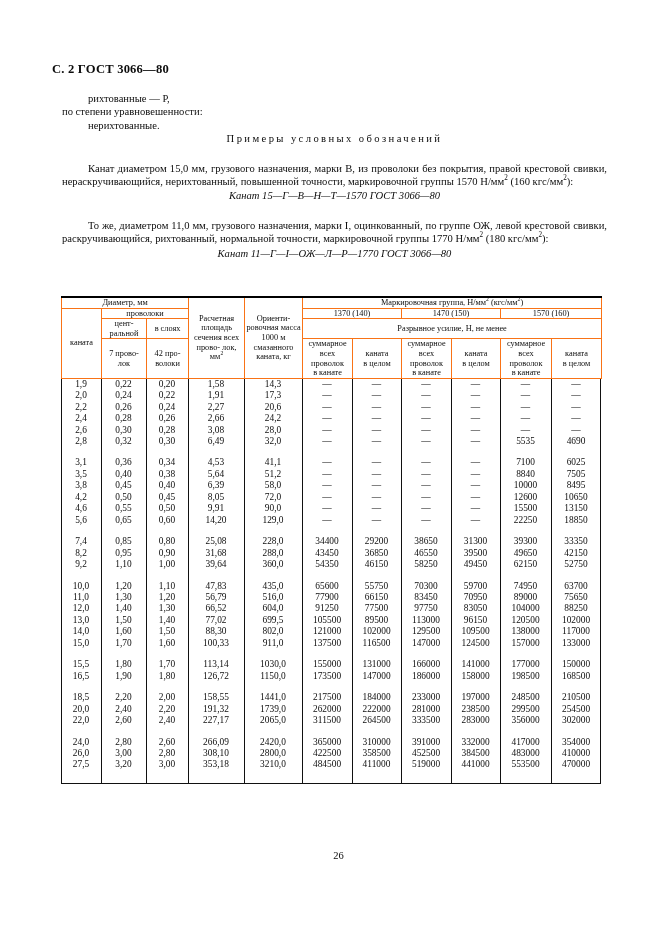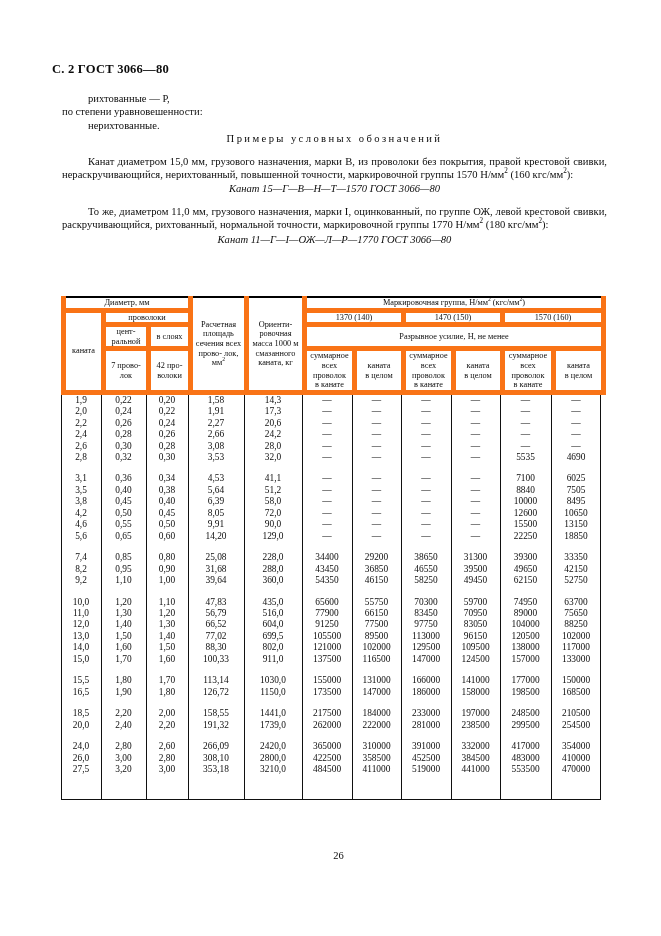--- a/index.html
+++ b/index.html
@@ -43,21 +43,21 @@
     font-size: 10.6px;
     line-height: 13.4px;
     text-align: justify;
   }
   .plain-line { text-align: left; }
   .indent-1 { padding-left: 26px; }
   .para {
     text-indent: 26px;
     text-align: justify;
     text-justify: inter-word;
-    margin-top: 9px;
+    margin-top: 16px;
   }
   .centered {
     text-align: center;
     font-style: italic;
     font-size: 10.6px;
     margin: 1px 0;
   }
   .spaced-title {
     text-align: center;
     font-size: 10.6px;
@@ -73,21 +73,21 @@
     top: 296px;
     width: 540px;
   }
   table.gost {
     border-collapse: collapse;
     width: 540px;
     table-layout: fixed;
     font-size: 8.3px;
   }
   table.gost td, table.gost th {
-    border: 5px solid #f97316;
+    border: 1px solid #f97316;
     padding: 0;
     text-align: center;
     vertical-align: middle;
     font-weight: normal;
     line-height: 9.6px;
   }
   .topline {
     border-top: 2px solid #000 !important;
   }
   
@@ -316,21 +316,21 @@
               <td>—</td>
               <td>—</td>
               <td>—</td>
               <td>—</td>
               <td>—</td>
             </tr>
             <tr>
               <td>2,8</td>
               <td>0,32</td>
               <td>0,30</td>
-              <td>3,53</td>
+              <td>6,49</td>
               <td>32,0</td>
               <td>—</td>
               <td>—</td>
               <td>—</td>
               <td>—</td>
               <td>5535</td>
               <td>4690</td>
             </tr>
             <tr class="spacer-row">
               <td colspan="11">&nbsp;</td>
@@ -586,20 +586,33 @@
               <td>2,40</td>
               <td>2,20</td>
               <td>191,32</td>
               <td>1739,0</td>
               <td>262000</td>
               <td>222000</td>
               <td>281000</td>
               <td>238500</td>
               <td>299500</td>
               <td>254500</td>
+            </tr>
+            <tr>
+              <td>22,0</td>
+              <td>2,60</td>
+              <td>2,40</td>
+              <td>227,17</td>
+              <td>2065,0</td>
+              <td>311500</td>
+              <td>264500</td>
+              <td>333500</td>
+              <td>283000</td>
+              <td>356000</td>
+              <td>302000</td>
             </tr>
             <tr class="spacer-row">
               <td colspan="11">&nbsp;</td>
             </tr>
             <tr>
               <td>24,0</td>
               <td>2,80</td>
               <td>2,60</td>
               <td>266,09</td>
               <td>2420,0</td>

